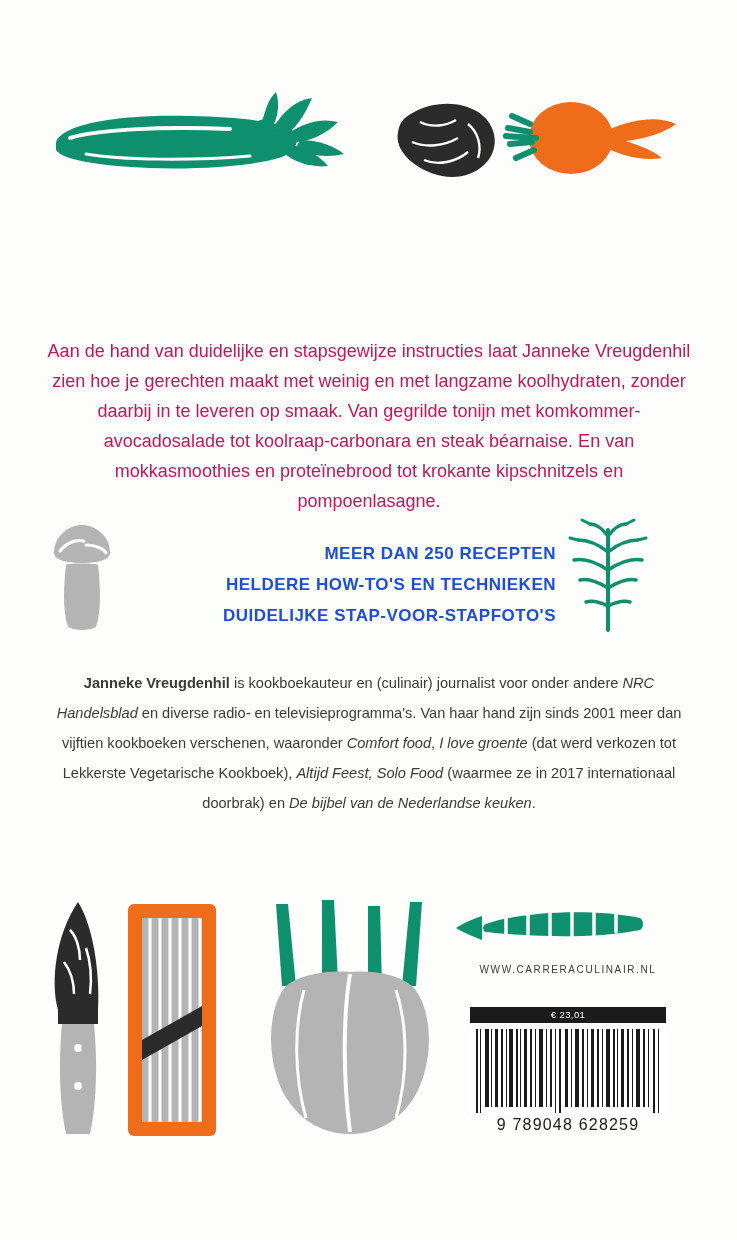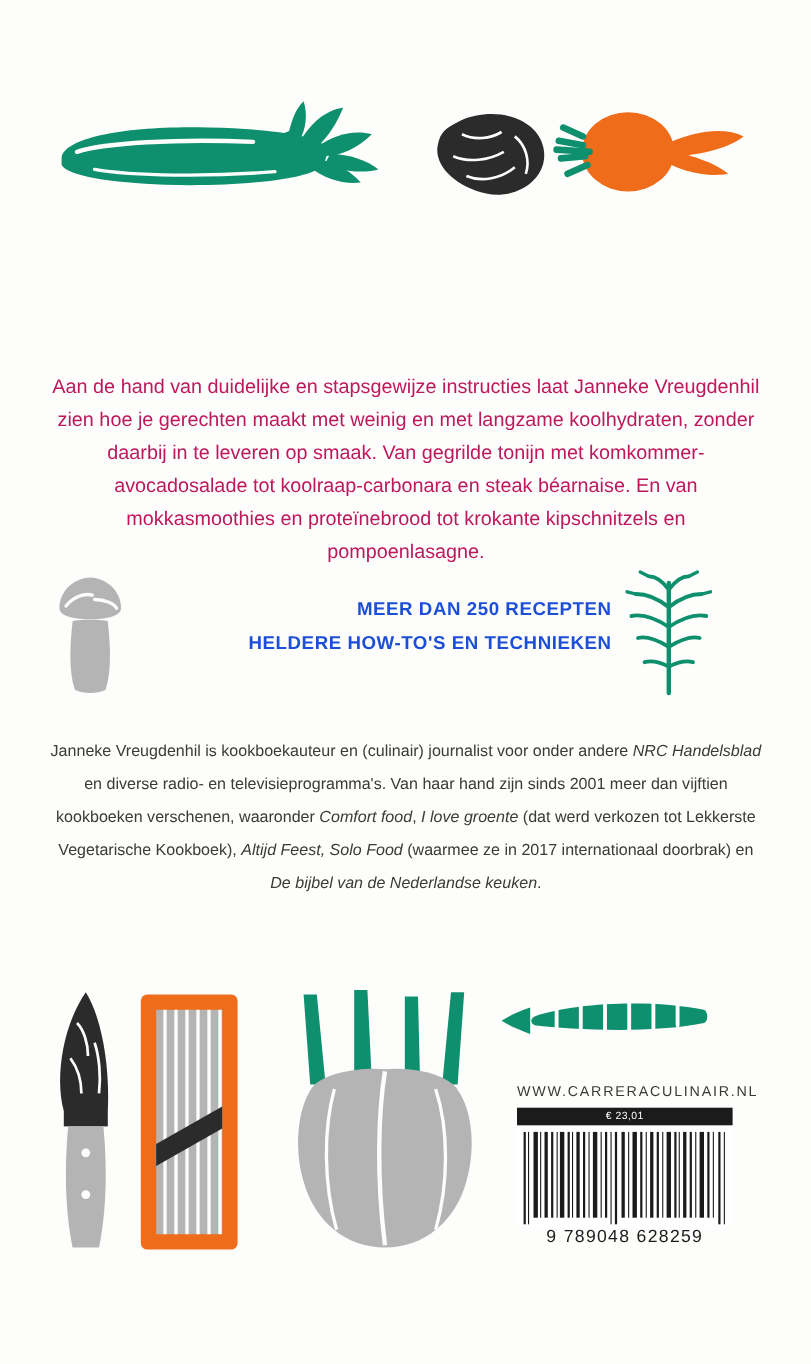--- a/index.html
+++ b/index.html
@@ -84,38 +84,38 @@
   
   .bio {
     position: absolute;
     left: 44px; top: 668px;
     width: 650px;
     text-align: center;
     color: #3a3a38;
     font-size: 14.6px;
     line-height: 30px;
   }
-  .bio b { font-weight: normal; text-align: right; }
+  .bio b { font-weight: bold; text-align: right; }
   .bio i { font-style: italic; }
 
   
   .bottom-art {
     position: absolute;
     left: 0; top: 890px;
     width: 737px; height: 260px;
   }
 
   
   .website {
     position: absolute;
-    left: 470px; top: 984px;
+    left: 470px; top: 964px;
     width: 196px;
     text-align: center;
     color: #3a3a38;
-    font-size: 13px;
+    font-size: 10px;
     letter-spacing: 1.6px;
   }
   .price-bar {
     position: absolute;
     left: 470px; top: 1007px;
     width: 196px; height: 16px;
     background: #1b1b1b;
     color: #ffffff;
     font-size: 9.5px;
     line-height: 16px;
@@ -187,20 +187,21 @@
       <path d="M4 30 C4 12, 20 2, 32 2 C44 2, 60 12, 60 30 C60 36, 50 40, 32 40 C14 40, 4 36, 4 30 Z" fill="#b4b4b4"></path>
       <path d="M10 28 C16 20, 26 16, 34 18" stroke="#fdfdfb" stroke-width="3" fill="none" stroke-linecap="round"></path>
       <path d="M36 22 C46 22, 54 26, 56 30" stroke="#fdfdfb" stroke-width="3" fill="none" stroke-linecap="round"></path>
       <path d="M16 42 C16 40, 48 40, 48 42 C50 60, 52 86, 46 104 C38 108, 26 108, 18 104 C12 86, 14 60, 16 42 Z" fill="#b4b4b4"></path>
     </svg>
   </div>
 
   <div class="claims">
     <div>MEER DAN 250 RECEPTEN</div>
     <div>HELDERE HOW-TO'S EN TECHNIEKEN</div>
+    <div>DUIDELIJKE STAP-VOOR-STAPFOTO'S</div>
   </div>
 
   <div class="art-dill">
     <svg width="80" height="115" viewBox="0 0 80 115">
       <path d="M40 12 L40 112" stroke="#0e8f6e" stroke-width="4" stroke-linecap="round"></path>
       <path d="M40 18 C34 10, 28 6, 22 6 M40 18 C46 10, 52 6, 58 6" stroke="#0e8f6e" stroke-width="3.5" fill="none" stroke-linecap="round"></path>
       <path d="M40 34 C30 26, 20 22, 10 22 M40 34 C50 26, 60 22, 70 22" stroke="#0e8f6e" stroke-width="3.5" fill="none" stroke-linecap="round"></path>
       <path d="M40 52 C28 44, 16 40, 6 42 M40 52 C52 44, 64 40, 74 42" stroke="#0e8f6e" stroke-width="3.5" fill="none" stroke-linecap="round"></path>
       <path d="M40 70 C30 64, 20 60, 12 62 M40 70 C50 64, 60 60, 68 62" stroke="#0e8f6e" stroke-width="3.5" fill="none" stroke-linecap="round"></path>
       <path d="M40 88 C32 84, 24 82, 18 84 M40 88 C48 84, 56 82, 62 84" stroke="#0e8f6e" stroke-width="3.5" fill="none" stroke-linecap="round"></path>

